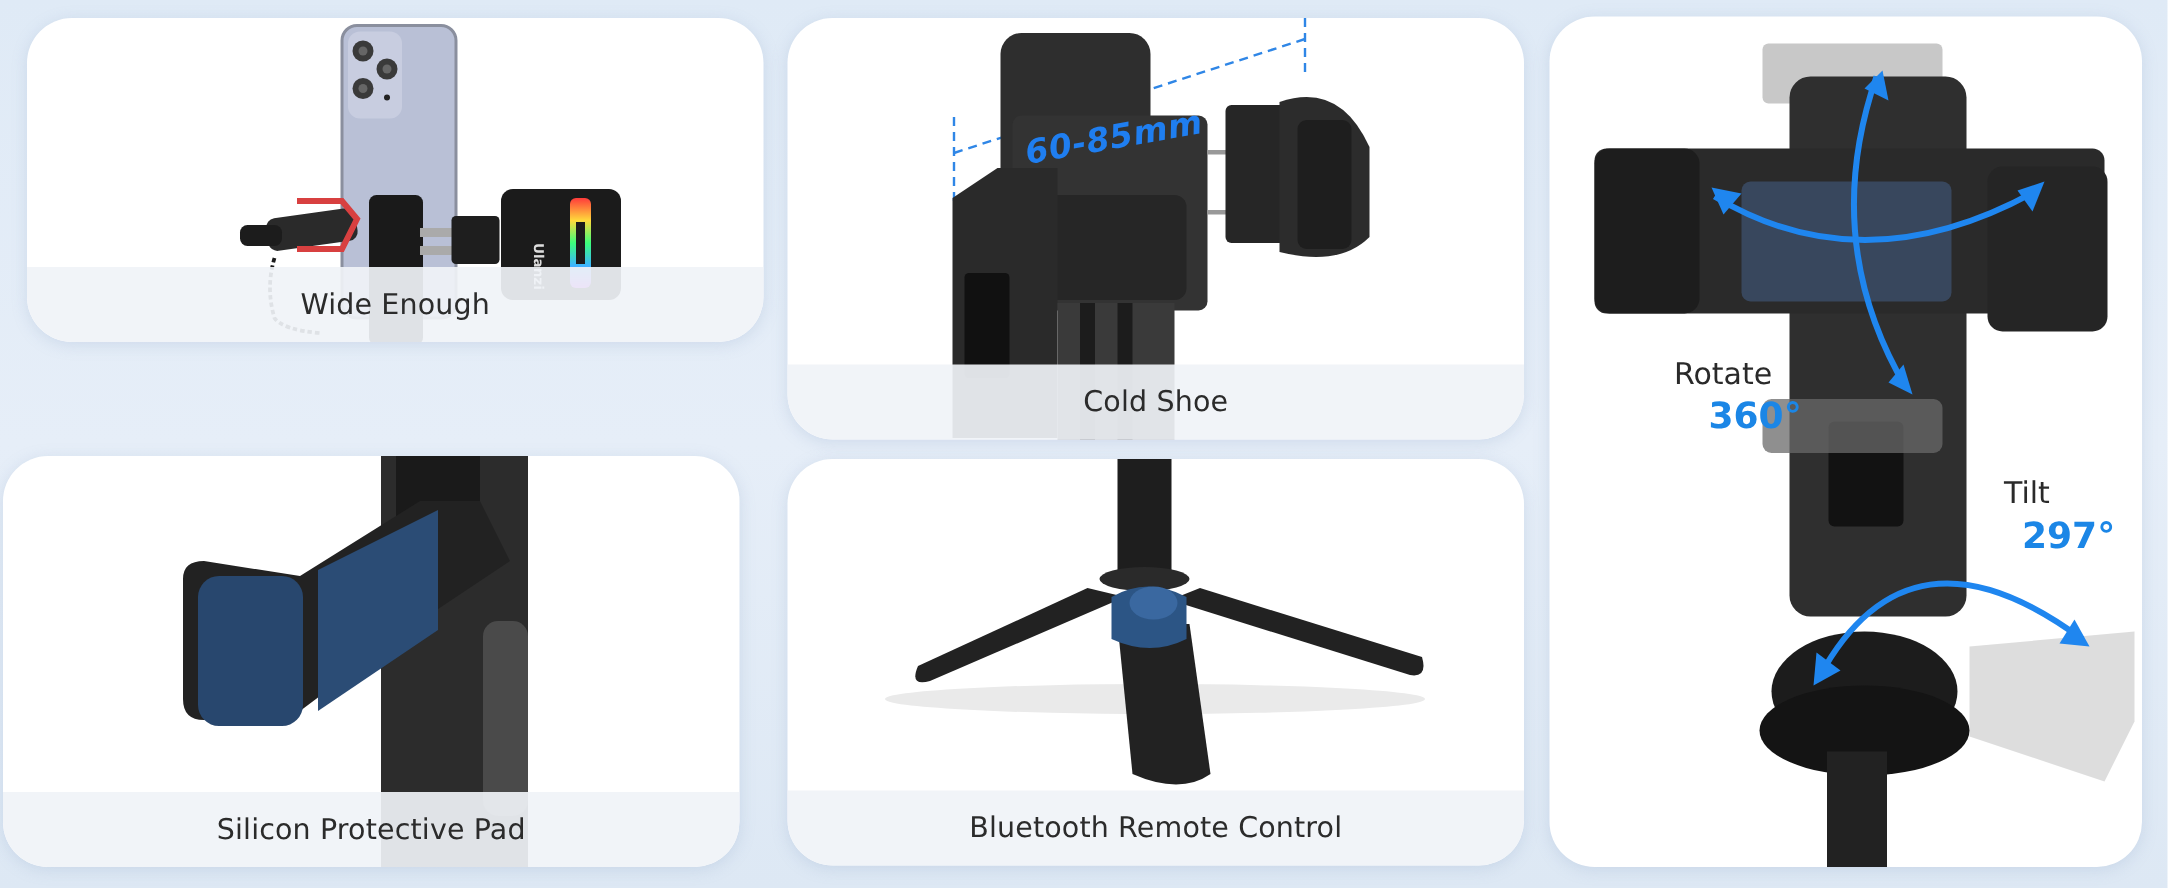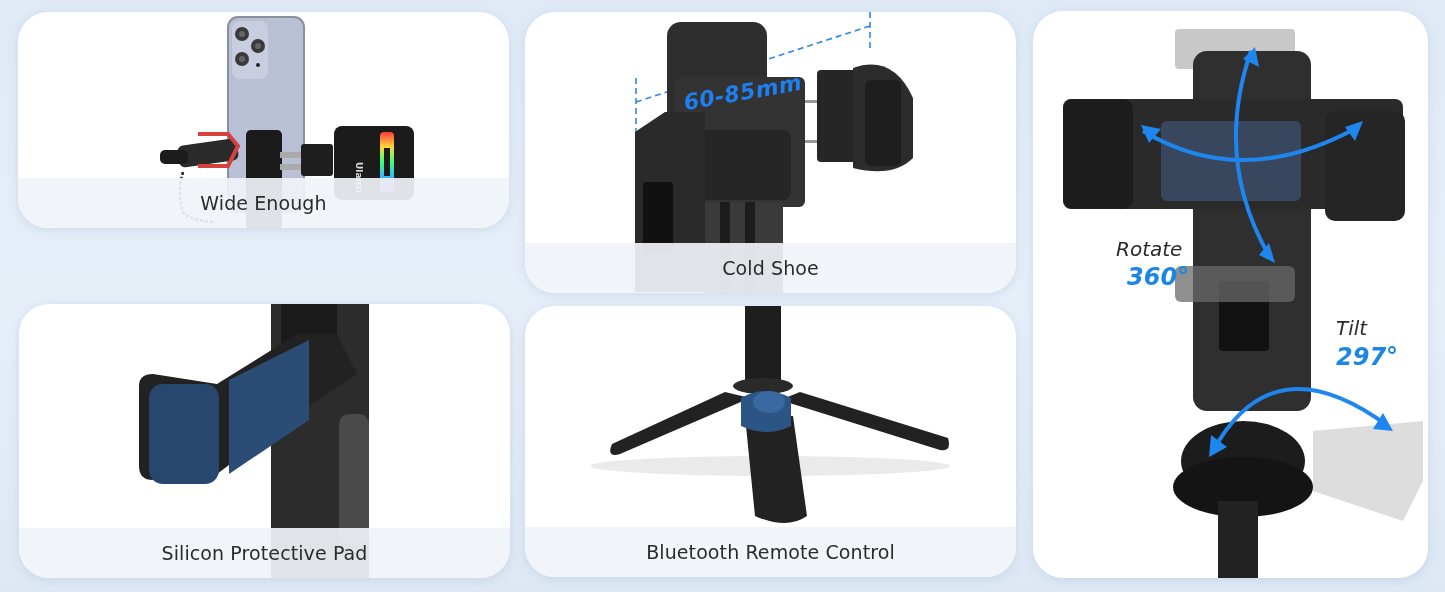--- a/index.html
+++ b/index.html
@@ -23,21 +23,21 @@
     background: rgba(240,243,247,0.92);
     display: flex; align-items: center; justify-content: center;
   }
   .caption {
     font-size: 19px;
     color: #2b2b2b;
     letter-spacing: 0.1px;
   }
   .art { position: absolute; inset: 0; }
   .label-dark { position: absolute; font-size: 20px; color: #2a2a2a; font-weight: 500; }
-  .label-blue { position: absolute; font-size: 24px; color: #1b86e6; font-weight: bold; }
+  .label-blue { position: absolute; font-size: 24px; color: #1b86e6; font-weight: bold; margin-left: 12px; }
   .dim-label {
     position: absolute; color: #1f7ef0; font-size: 22px; font-style: italic; font-weight: bold;
     transform: rotate(-10deg); letter-spacing: 0.5px;
   }
 </style>
 </head>
 <body>
 
 <div class="card" style="left:18px; top:12px; width:491px; height:216px;">
   <svg class="art" viewBox="0 0 491 281">
@@ -106,21 +106,21 @@
     <rect x="292" y="58" width="40" height="92" rx="4" fill="#262626"></rect>
     <path d="M328 56 q40 -14 60 30 l0 60 q-20 20 -60 10 z" fill="#2c2c2c"></path>
     <rect x="340" y="68" width="36" height="86" rx="6" fill="#1e1e1e"></rect>
   </svg>
   <div class="dim-label" style="left:158px; top:68px;">60-85mm</div>
   <div class="caption-band">
     <span class="caption">Cold Shoe</span>
   </div>
 </div>
 
-<div class="card" style="left:1033px; top:11px; width:395px; height:567px;font-style:italic;">
+<div class="card" style="left:1033px; top:11px; width:395px; height:567px;">
   <svg class="art" viewBox="0 0 395 567">
 
     <rect x="142" y="18" width="120" height="40" rx="4" fill="#9a9a9a" opacity="0.55"></rect>
 
     <path d="M280 420 l110 -10 l0 60 l-20 40 l-90 -30 z" fill="#cfcfcf" opacity="0.7"></path>
 
     <rect x="160" y="40" width="118" height="360" rx="14" fill="#2f2f2f"></rect>
     <rect x="186" y="270" width="50" height="70" rx="4" fill="#121212"></rect>
     <rect x="142" y="255" width="120" height="36" rx="6" fill="#6a6a6a" opacity="0.75"></rect>
 
@@ -142,21 +142,21 @@
     <path d="M180 440 Q240 330 355 415" fill="none" stroke="#1f86ef" stroke-width="4"></path>
     <polygon points="176,446 178,424 194,436" fill="#1f86ef"></polygon>
     <polygon points="360,420 340,418 350,402" fill="#1f86ef"></polygon>
   </svg>
   <div class="label-dark" style="left:83px; top:226px;">Rotate</div>
   <div class="label-blue" style="left:94px; top:252px;">360°</div>
   <div class="label-dark" style="left:303px; top:305px;">Tilt</div>
   <div class="label-blue" style="left:303px; top:332px;">297°</div>
 </div>
 
-<div class="card" style="left:19px; top:304px; width:491px; height:274px;">
+<div class="card" style="left:2px; top:304px; width:491px; height:274px;">
   <svg class="art" viewBox="0 0 491 274">
     <rect x="252" y="0" width="98" height="274" fill="#2c2c2c"></rect>
     <rect x="320" y="110" width="30" height="130" rx="10" fill="#4a4a4a"></rect>
     <rect x="262" y="0" width="56" height="60" fill="#1a1a1a"></rect>
 
     <path d="M120 82 q0 -12 14 -12 l64 10 l80 -50 l40 0 l20 40 l-60 40 l-80 60 l-64 6 q-14 0 -14 -14 z" fill="#222"></path>
     <rect x="130" y="80" width="70" height="100" rx="14" fill="#28476e"></rect>
     <path d="M210 76 l80 -40 l0 80 l-80 54 z" fill="#2b4c75"></path>
   </svg>
   <div class="caption-band">

